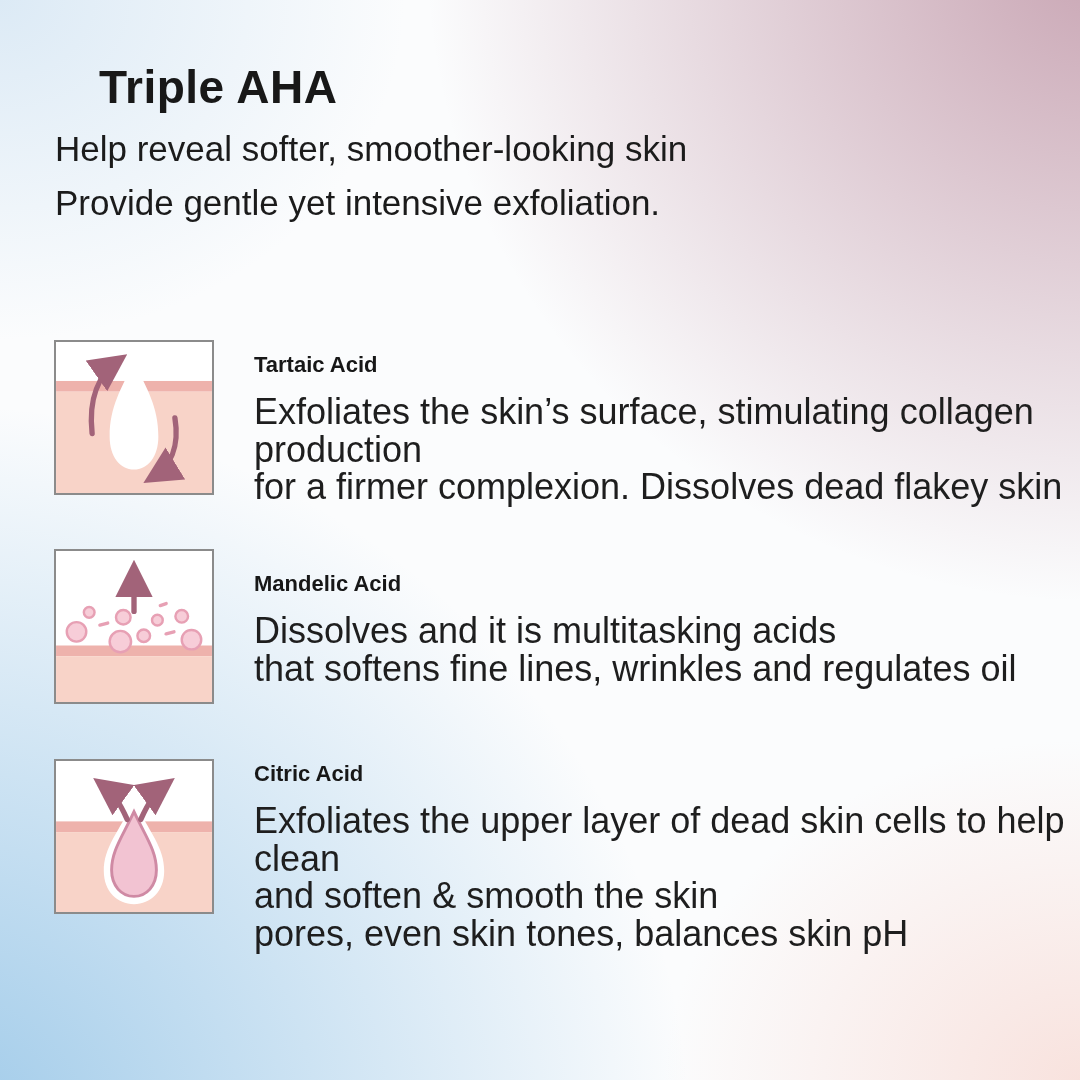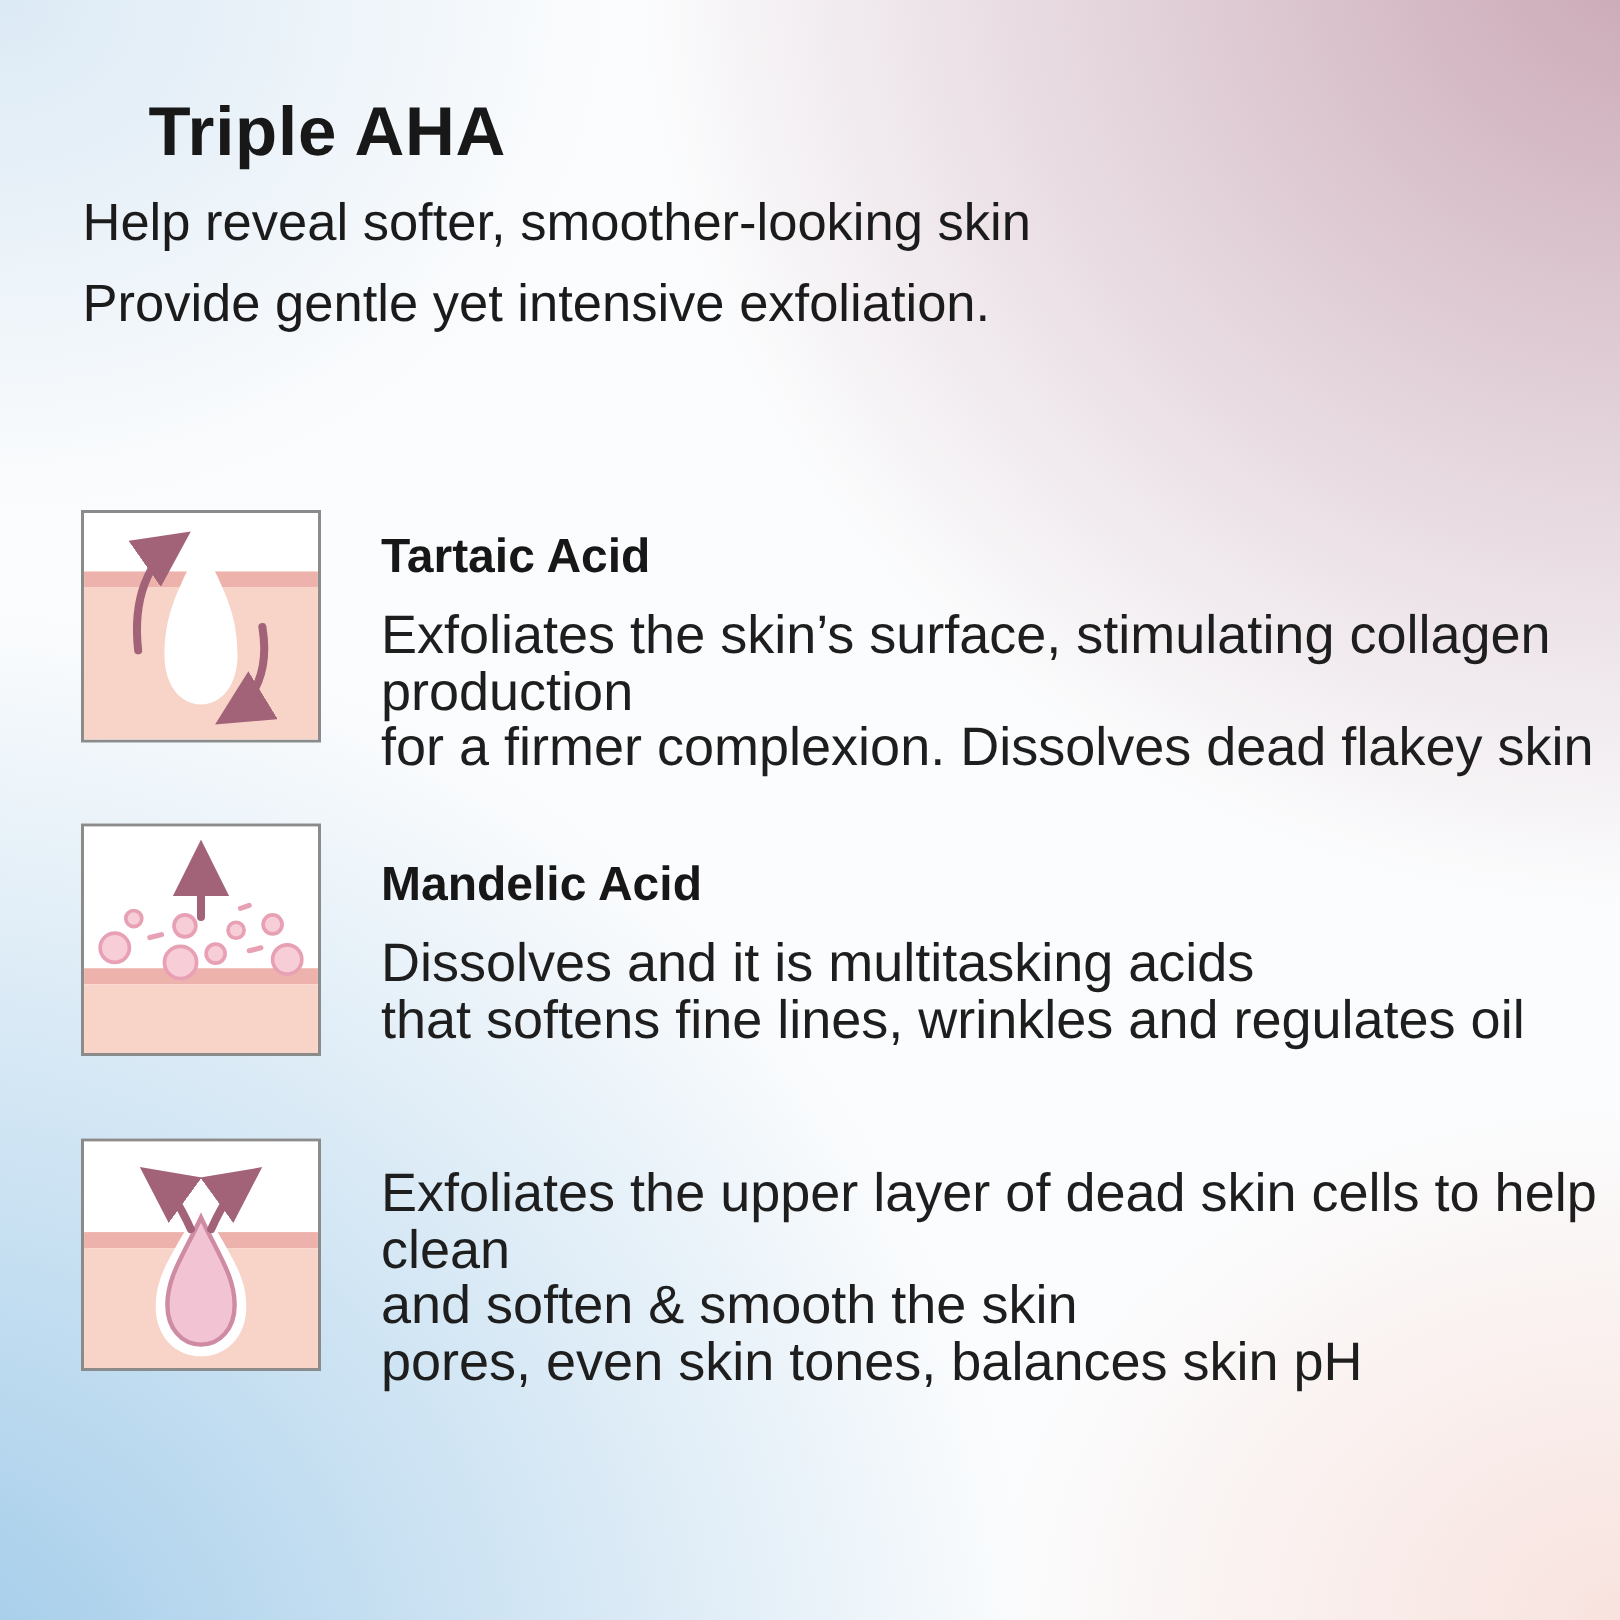--- a/index.html
+++ b/index.html
@@ -60,21 +60,21 @@
     width: 100%;
     height: 100%;
   }
   .text-col {
     margin-left: 40px;
   }
   .section-1 .text-col { padding-top: 12px; }
   .section-2 .text-col { padding-top: 22px; }
   .section-3 .text-col { padding-top: 2px; }
   .section-heading {
-    font-size: 32px;
+    font-size: 22px;
     font-weight: 700;
     color: #171717;
   }
   .section-body {
     margin-top: 15px;
     font-size: 36px;
     line-height: 37.5px;
     color: #1e1e1e;
   }
 </style>
@@ -164,20 +164,21 @@
         <rect width="160" height="155" fill="#ffffff"></rect>
         <rect y="62" width="160" height="11" fill="#eeb2ac"></rect>
         <rect y="73" width="160" height="82" fill="#f8d3c8"></rect>
         <path d="M80,40 C64,74 49,88 49,113 C49,134 63,147 80,147 C97,147 111,134 111,113 C111,88 96,74 80,40 Z" fill="#ffffff"></path>
         <path d="M80,52 C68,78 57,92 57,112 C57,128 67,139 80,139 C93,139 103,128 103,112 C103,92 92,78 80,52 Z" fill="#f2c3d2" stroke="#cf8aa4" stroke-width="3"></path>
         <path d="M73,60 C65,42 58,32 47,24" stroke="#a26379" stroke-width="5.5" fill="none" stroke-linecap="round" marker-end="url(#ah3)"></path>
         <path d="M87,60 C95,42 102,32 113,24" stroke="#a26379" stroke-width="5.5" fill="none" stroke-linecap="round" marker-end="url(#ah3)"></path>
       </svg>
     </div>
     <div class="text-col">
+      <div class="section-heading">Citric Acid</div>
       <div class="section-body">
         <div>Exfoliates the upper layer of dead skin cells to help clean</div>
         <div>and soften &amp; smooth the skin</div>
         <div>pores, even skin tones, balances skin pH</div>
       </div>
     </div>
   </div>
 
 </div>
 

